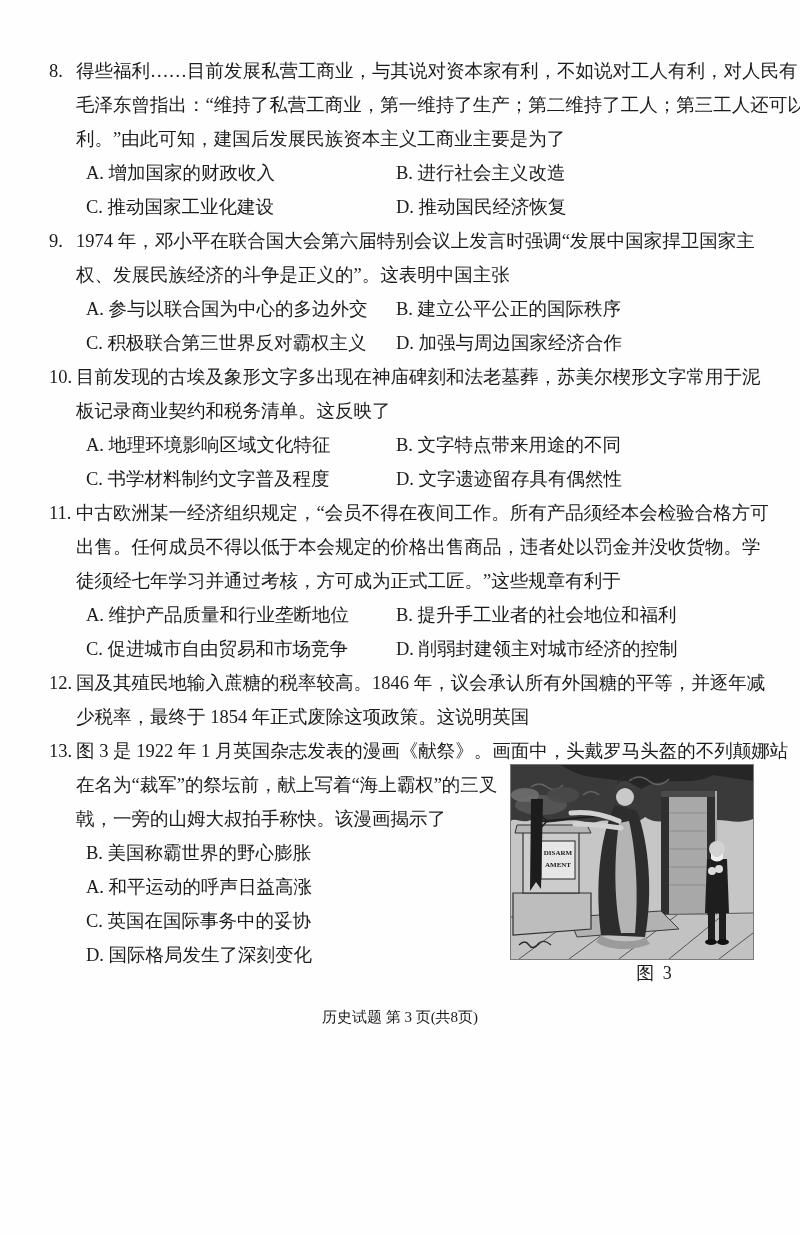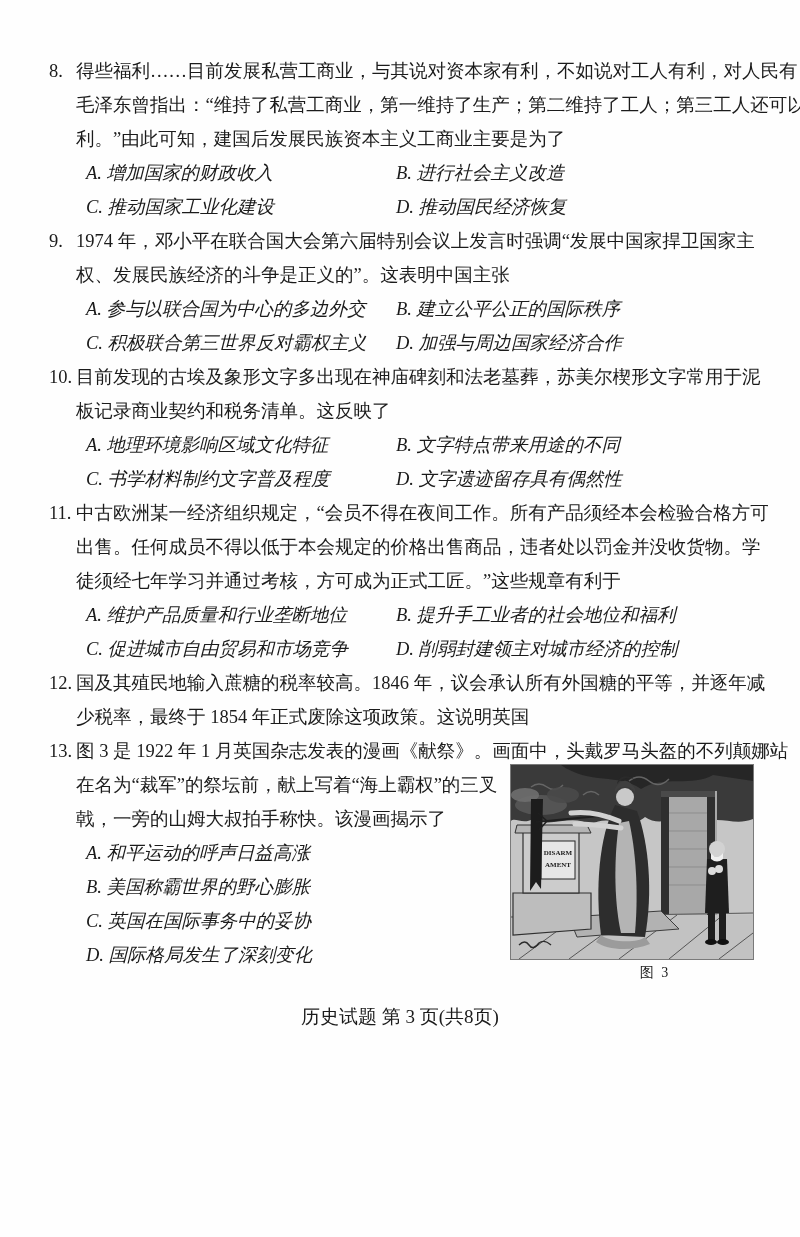--- a/index.html
+++ b/index.html
@@ -32,21 +32,20 @@
     position: absolute;
     left: 49px;
     top: 0;
     line-height: 34px;
   }
   .q-line {
     white-space: nowrap;
   }
   .opt-rows {
     padding-left: 10px;
-    font-style: italic;
   }
   .opt-row {
     display: flex;
     white-space: nowrap;
   }
   .opt-a {
     width: 310px;
     flex: 0 0 310px;
   }
   .opt-single {
@@ -64,28 +63,28 @@
     top: 30px;
     width: 290px;
   }
   .figure-block svg {
     display: block;
     border: 1px solid #7a7a7a;
     background: #c6c6c6;
   }
   .figure-caption {
     text-align: center;
-    font-size: 14px;
+    font-size: 18px;
     line-height: 26px;
     letter-spacing: 2px;
   }
   .footer {
     margin-top: 18px;
     text-align: center;
-    font-size: 19px;
+    font-size: 15px;
     line-height: 26px;
   }
   .altar-text {
     font-family: "Liberation Serif", "DejaVu Serif", serif;
     font-weight: bold;
   }
 </style>
 </head>
 <body>
 
@@ -164,24 +163,24 @@
       <div class="q-line">少税率，最终于 1854 年正式废除这项政策。这说明英国</div>
     </div>
 
     <div class="question q13">
       <span class="q-num">13.</span>
       <div class="q-line">图 3 是 1922 年 1 月英国杂志发表的漫画《献祭》。画面中，头戴罗马头盔的不列颠娜站</div>
       <div class="q-line">在名为“裁军”的祭坛前，献上写着“海上霸权”的三叉</div>
       <div class="q-line">戟，一旁的山姆大叔拍手称快。该漫画揭示了</div>
       <div class="opt-rows">
         <div class="opt-row">
+          <span class="opt-single">B. 美国称霸世界的野心膨胀</span>
+        </div>
+        <div class="opt-row">
           <span class="opt-single">A. 和平运动的呼声日益高涨</span>
-        </div>
-        <div class="opt-row">
-          <span class="opt-single">B. 美国称霸世界的野心膨胀</span>
         </div>
         <div class="opt-row">
           <span class="opt-single">C. 英国在国际事务中的妥协</span>
         </div>
         <div class="opt-row">
           <span class="opt-single">D. 国际格局发生了深刻变化</span>
         </div>
       </div>
 
       <div class="figure-block">

